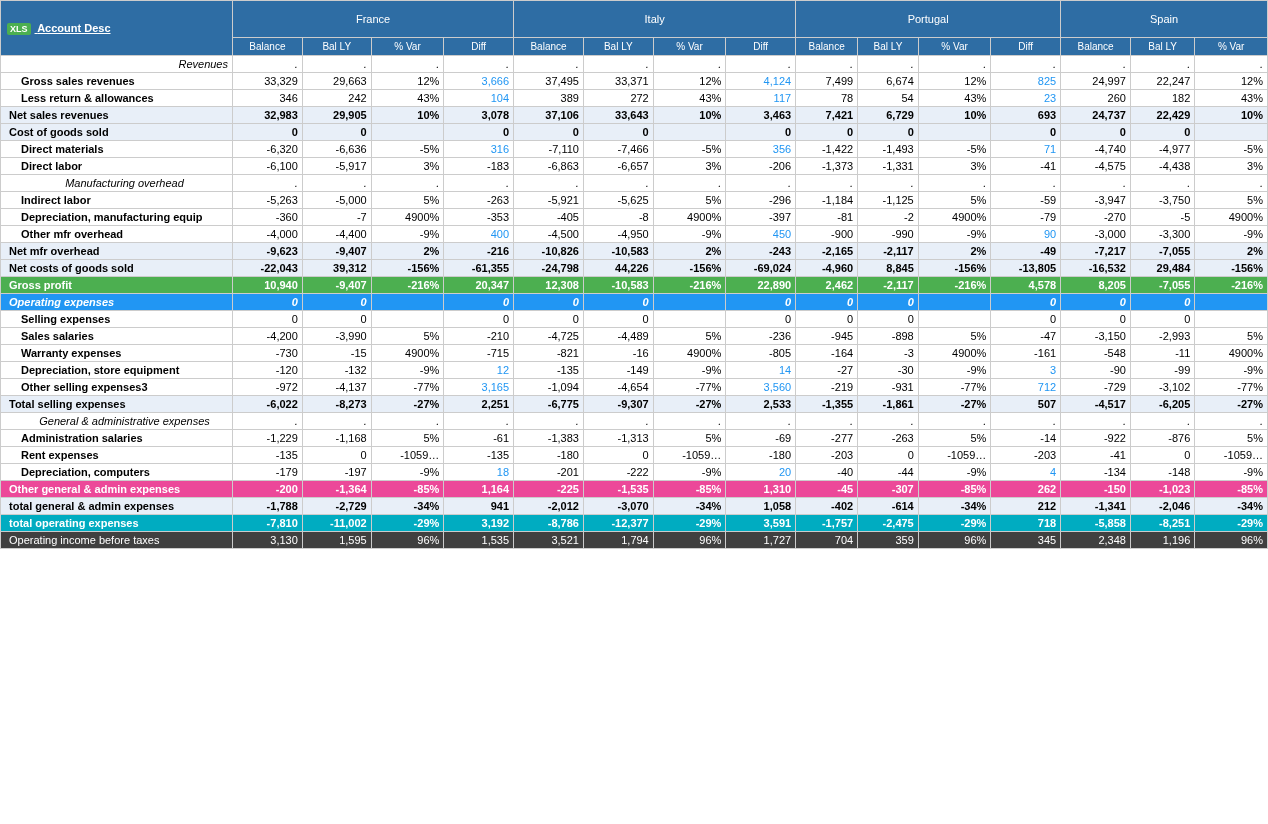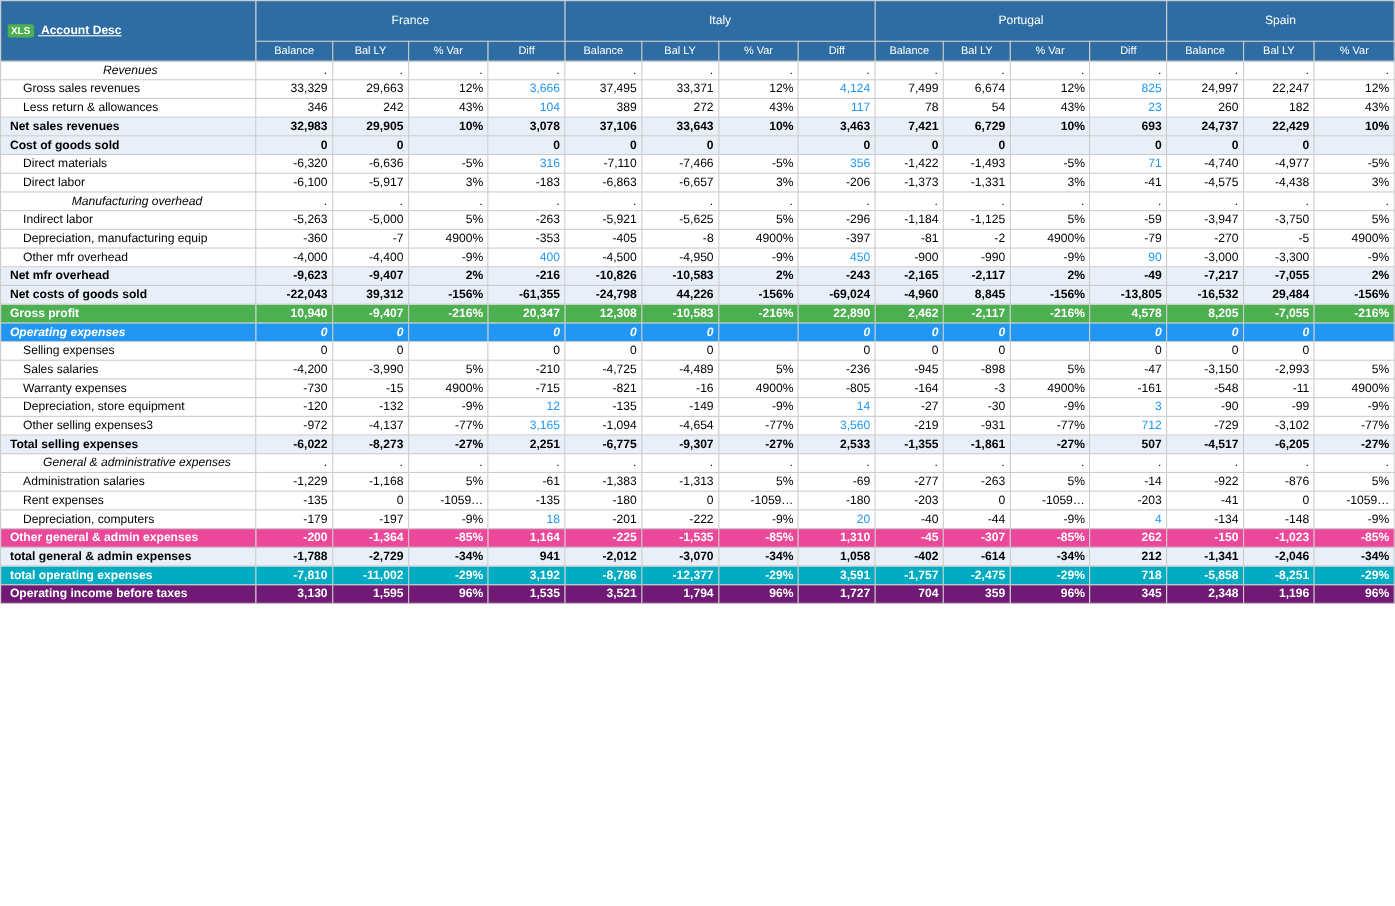--- a/index.html
+++ b/index.html
@@ -17,27 +17,27 @@
     .header-account-cell { background: #2e6da4; color: #fff; text-align: left; padding: 4px 6px; text-decoration: underline; }
     
     
     .row-normal td { background: #fff; }
     .row-italic td { background: #fff; font-style: italic; }
     .row-bold td { background: #e8eff8; font-weight: bold; }
     .row-gross-profit td { background: #4caf50; color: #fff; font-weight: bold; }
     .row-blue-bold td { background: #2196f3; color: #fff; font-weight: bold; font-style: italic; }
     .row-blue-light td { background: #ec4899; color: #fff; font-weight: bold; margin-top: 11px; }
     .row-teal td { background: #00acc1; color: #fff; font-weight: bold; }
-    .row-op-income td { background: #701a75; color: #fff; font-weight: bold; }
+    .row-op-income td { background: #404040; color: #fff; font-weight: normal; }
     
     .xls-icon { display: inline-block; background: #4caf50; color: #fff; font-size: 9px; font-weight: bold; padding: 1px 3px; border-radius: 2px; margin-right: 4px; }
     
     td.account-name { text-align: left; padding-left: 8px; }
-    td.account-name-indent { text-align: left; padding-left: 20px; }
-    td.account-name-italic { text-align: center; padding-left: 8px; font-style: italic; }
+    td.account-name-indent { text-align: left; padding-left: 20px; font-weight: bold; }
+    td.account-name-italic { text-align: right; padding-left: 8px; font-style: italic; }
     td.account-name-italic-indent { text-align: center; padding-left: 20px; font-style: italic; }
     
     .pos { color: #2196f3; }
   </style>
 </head>
 <body>
 
 <table>
   <thead>
     <tr>

